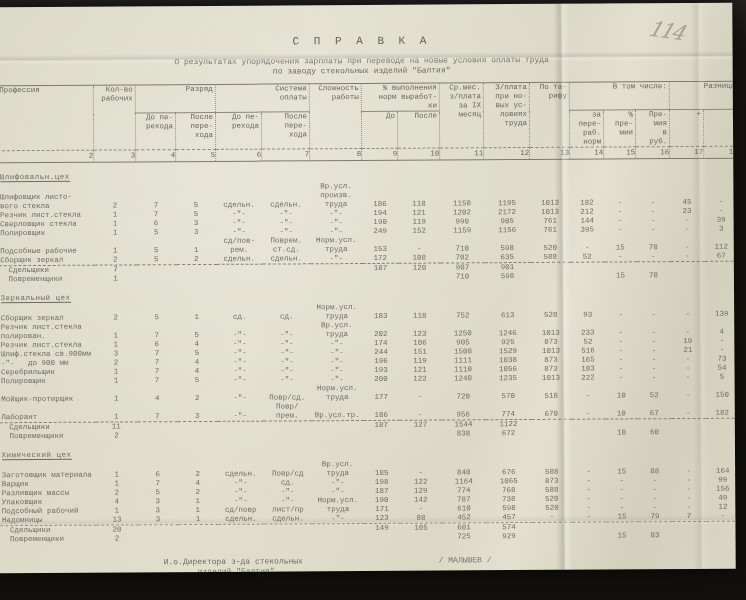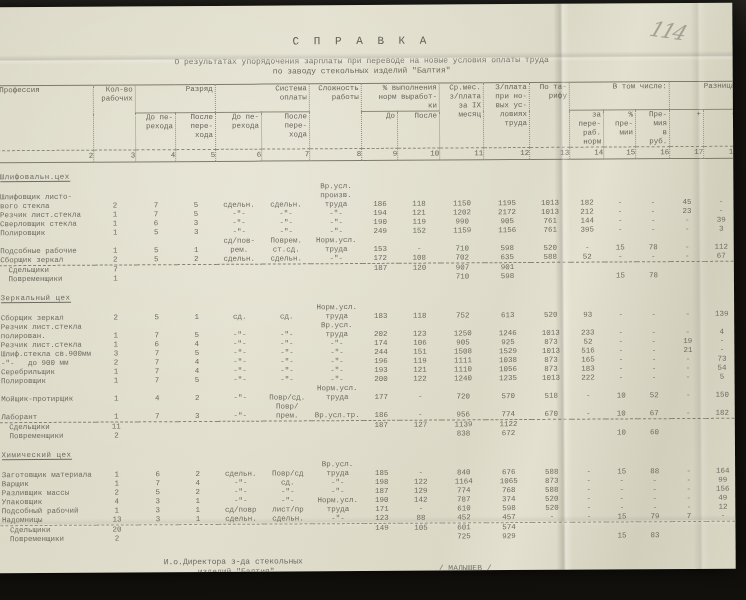--- a/index.html
+++ b/index.html
@@ -56,21 +56,21 @@
   tbody td{vertical-align:bottom;text-align:center;}
   tbody td.prof{text-align:left;}
   tbody tr.section-row td{padding-top:10px;padding-bottom:2px;text-align:left;}
   tbody tr.section-row span{border-bottom:1px solid #6d6c62;letter-spacing:.5px;margin-top:48px;}
   tbody tr.rule td{border-top:1px dashed #85826f;}
   tbody tr.total td.prof{padding-left:10px;}
 
   .sig-block{margin:14px 0 0 170px;font-size:8px;line-height:10px;color:#6b6a60;}
   .sig-row{display:flex;margin-top:7px;}
   .sig-role{width:275px;white-space:pre-wrap;}
-  .sig-name{color:#75746a;margin-top:8px;}
+  .sig-name{color:#75746a;}
   .sig-row.first{margin-top:0;}
   .indent{padding-left:34px;}
 </style>
 </head>
 <body>
 
 <div class="stage">
   <div class="paper">
     <div class="crease-v a"></div>
     <div class="crease-v b"></div>
@@ -522,21 +522,21 @@
           <tr class="total rule">
             <td class="prof">Сдельщики</td>
             <td>11</td>
             <td></td>
             <td></td>
             <td></td>
             <td></td>
             <td></td>
             <td>187</td>
             <td>127</td>
-            <td>1139</td>
+            <td>1544</td>
             <td>1122</td>
             <td></td>
             <td></td>
             <td></td>
             <td></td>
             <td></td>
             <td></td>
           </tr>
           <tr class="total">
             <td class="prof">Повременщики</td>
@@ -622,21 +622,21 @@
             <td class="prof">Упаковщик</td>
             <td>4</td>
             <td>3</td>
             <td>1</td>
             <td>-"-</td>
             <td>-"-</td>
             <td>Норм.усл.</td>
             <td>190</td>
             <td>142</td>
             <td>787</td>
-            <td>374</td>
+            <td>738</td>
             <td>520</td>
             <td>-</td>
             <td>-</td>
             <td>-</td>
             <td>-</td>
             <td>49</td>
           </tr>
           <tr>
             <td class="prof">Подсобный рабочий</td>
             <td>1</td>

